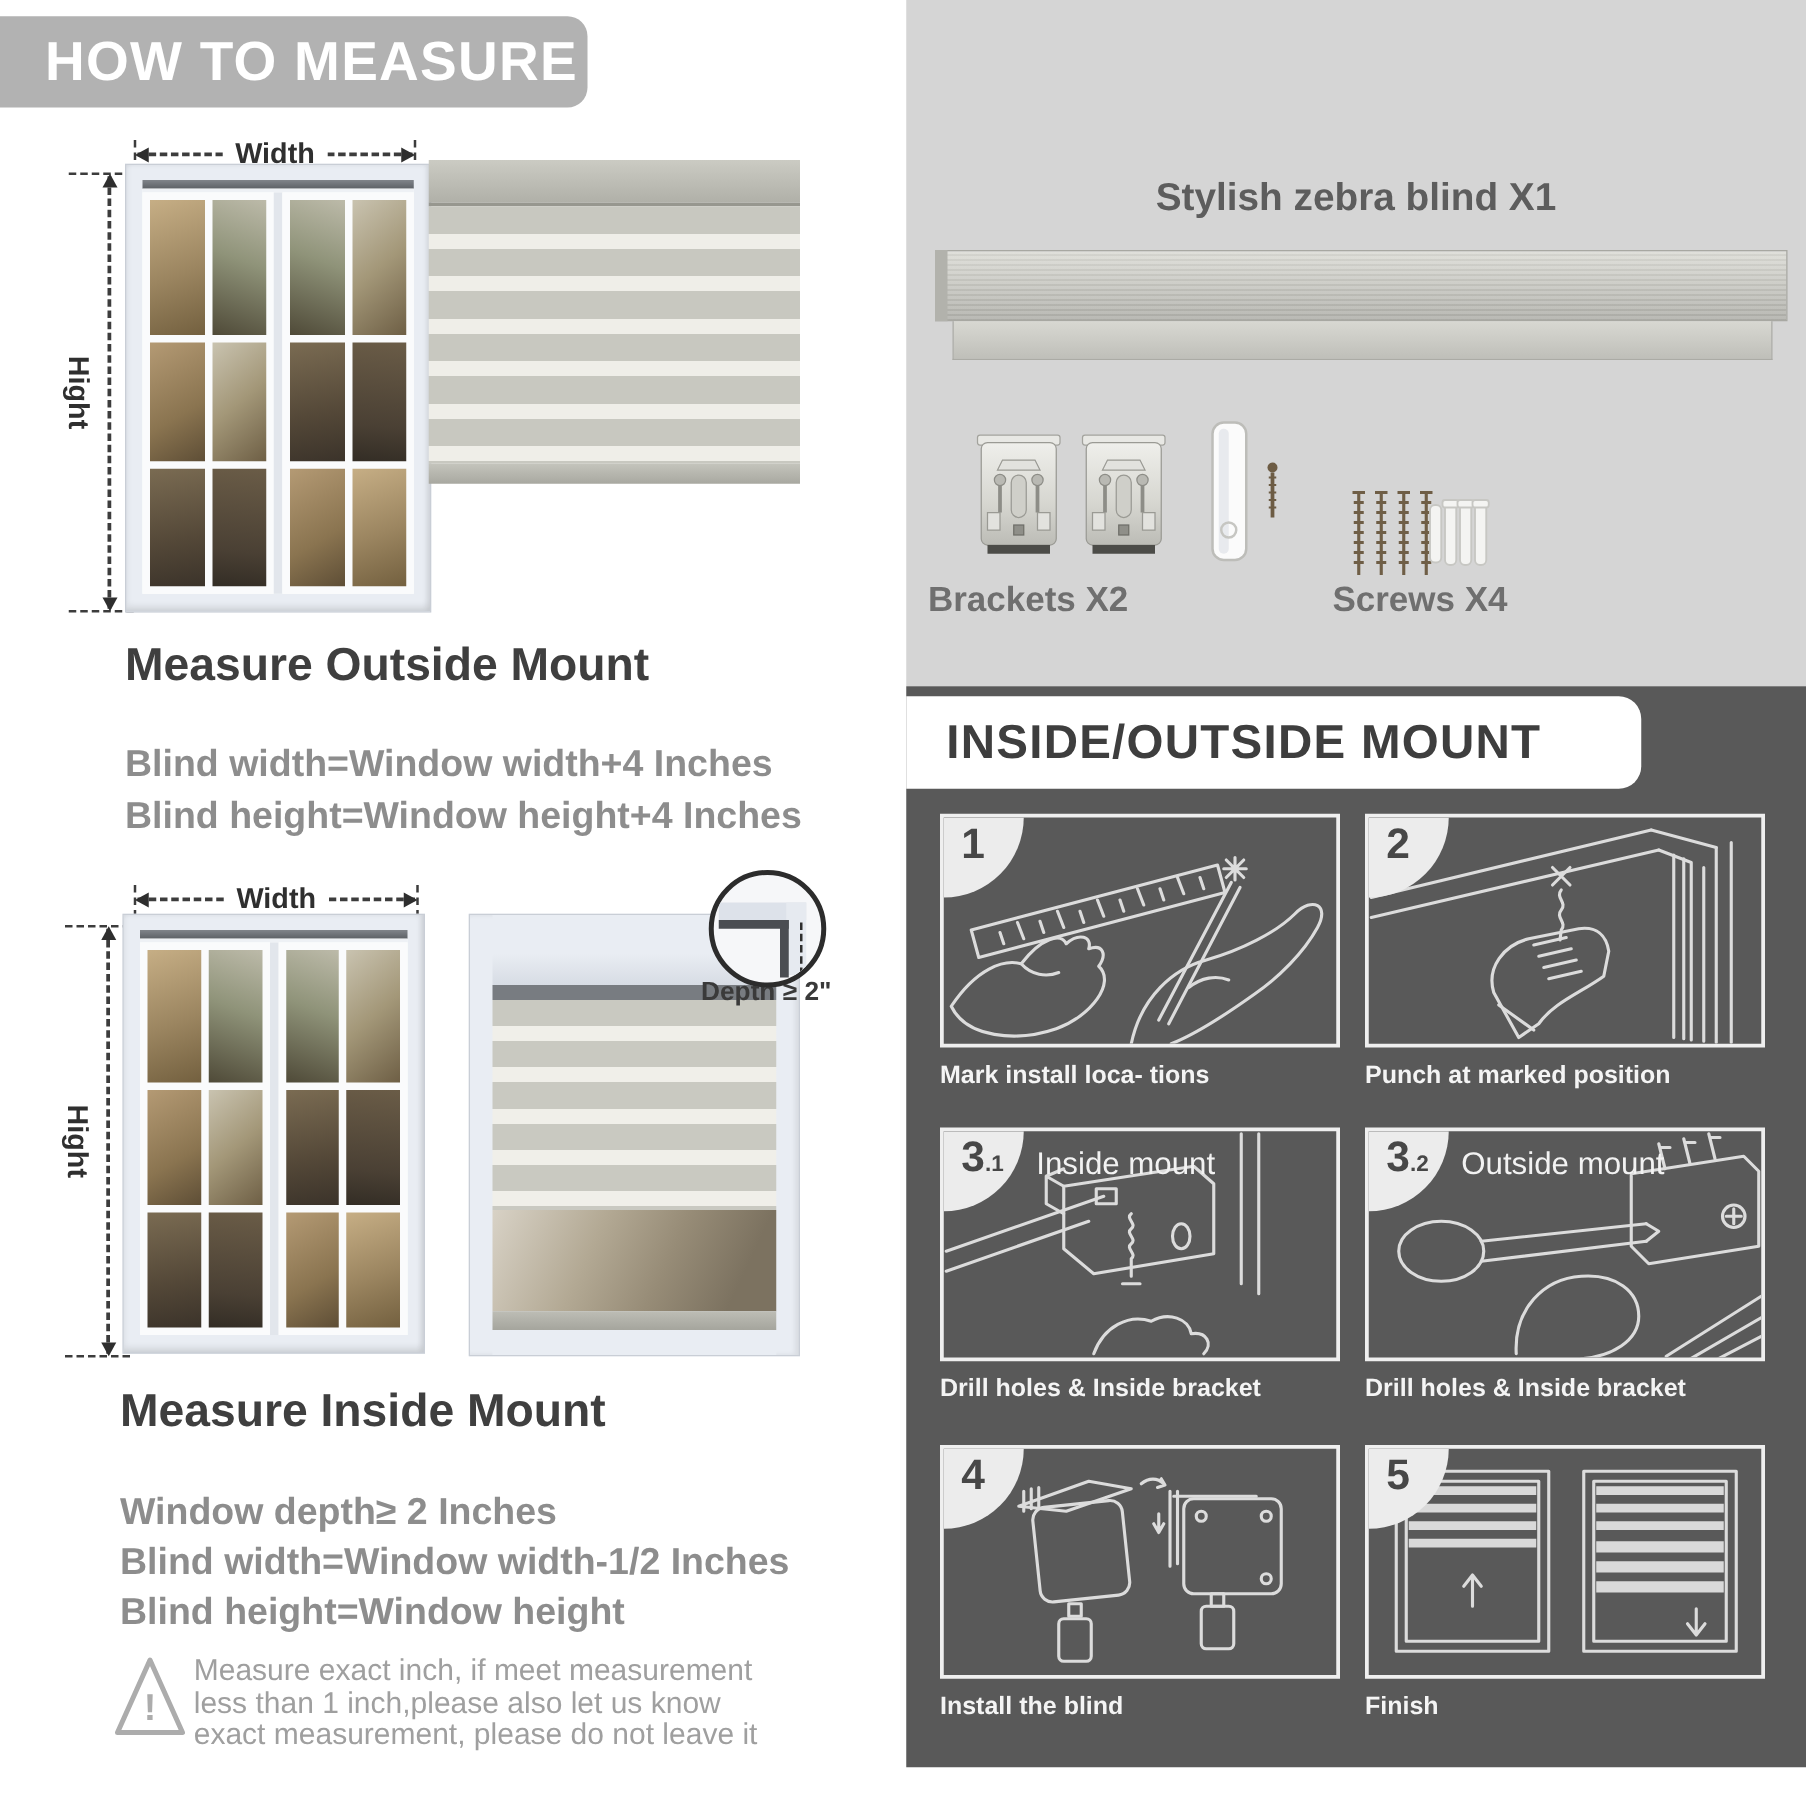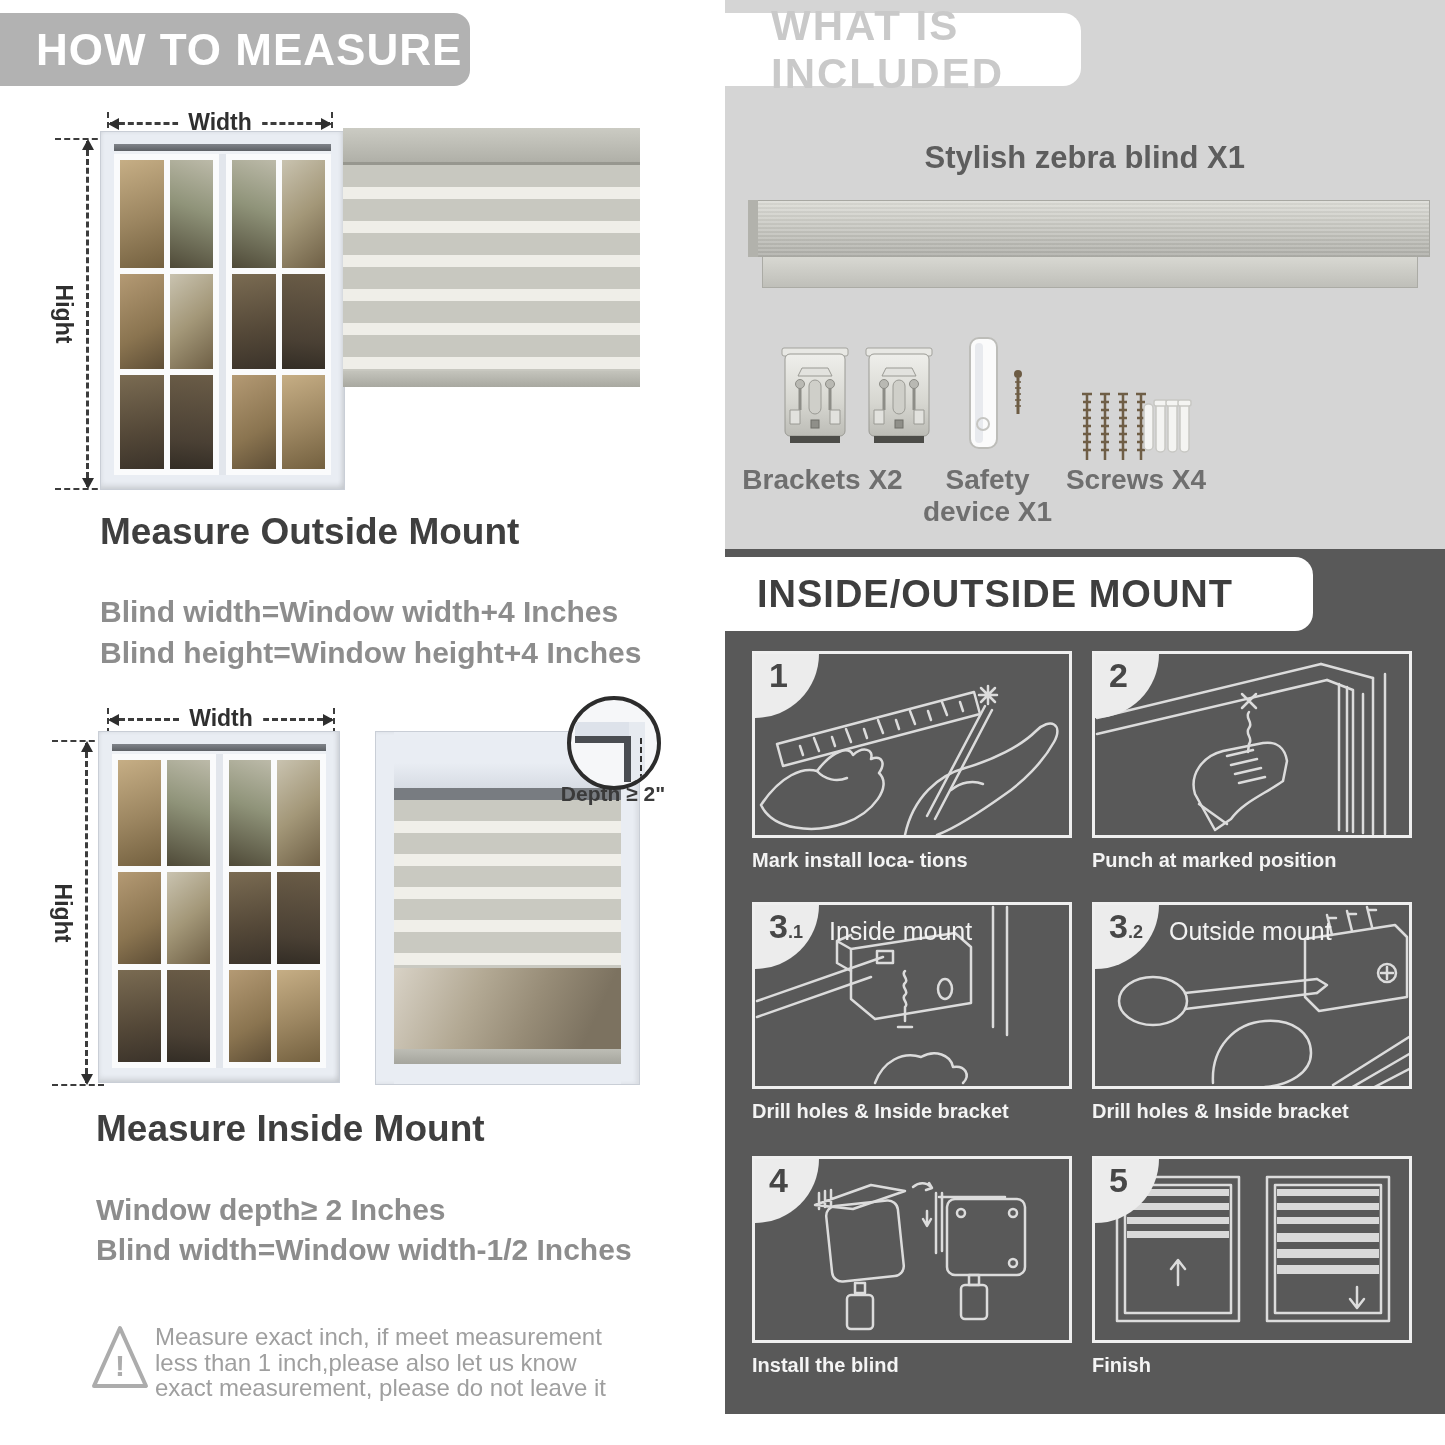--- a/index.html
+++ b/index.html
@@ -221,32 +221,30 @@
     <div class="abs" style="right:12px;top:22px;width:16px;bottom:6px;background:#e6eaf0;"></div>
     <div class="abs" style="left:4px;top:36px;right:26px;height:7px;background:#4a4d52;"></div>
     <div class="abs" style="right:26px;top:36px;width:7px;bottom:4px;background:#4a4d52;"></div>
     <div class="abs" style="right:15px;top:38px;bottom:6px;border-left:2px dashed #2f2f2f;"></div>
   </div>
   <div class="abs depth-label" style="left:552px;top:782px;width:122px;">Depth ≥ 2"</div>
 
   <div class="abs sec-title" style="left:96px;top:1108px;">Measure Inside Mount</div>
   <div class="abs sec-line" style="left:96px;top:1159px;">Window depth≥ 2 Inches</div>
   <div class="abs sec-line" style="left:96px;top:1199px;">Blind width=Window width-1/2 Inches</div>
+  <div class="abs sec-line" style="left:96px;top:1239px;">Blind height=Window height</div>
 
   <svg class="abs" style="left:90px;top:1320px;" width="60" height="74" viewBox="0 0 60 74">
     <path d="M30 8 L56 66 L4 66 Z" fill="none" stroke="#acacac" stroke-width="4" stroke-linejoin="round"></path>
     <text x="30" y="56" text-anchor="middle" font-size="30" font-weight="bold" fill="#acacac">!</text>
   </svg>
   <div class="abs warn-text" style="left:155px;top:1324px;">Measure exact inch, if meet measurement less than 1 inch,please also let us know exact measurement, please do not leave it</div>
 
   <div class="abs right-top"></div>
 
-  <div class="abs wi-box">
-    <span>WHAT IS INCLUDED</span>
-  </div>
 
   <div class="abs product-label">Stylish zebra blind X1</div>
 
   <div class="abs rail-main"></div>
   <div class="abs rail-lip"></div>
   <div class="abs rail-under"></div>
 
   <svg class="abs" style="left:778px;top:344px;" width="158" height="104" viewBox="0 0 158 104">
     <defs>
       <linearGradient id="met" x1="0" y1="0" x2="0" y2="1">
@@ -308,21 +306,20 @@
         <rect x="78" y="12" width="13" height="6" rx="2"></rect>
       <rect x="92" y="14" width="9" height="50" rx="4"></rect>
         <rect x="90" y="12" width="13" height="6" rx="2"></rect>
       <rect x="104" y="14" width="9" height="50" rx="4"></rect>
         <rect x="102" y="12" width="13" height="6" rx="2"></rect>
       <rect x="68" y="16" width="9" height="46" rx="4"></rect>
     </g>
   </svg>
 
   <div class="abs item-label" style="left:740px;top:464px;width:165px;">Brackets X2</div>
-  <div class="abs item-label" style="left:900px;top:464px;width:175px;">Safety device X1</div>
   <div class="abs item-label" style="left:1056px;top:464px;width:160px;">Screws X4</div>
 
   <div class="abs dark-sec"></div>
 
   <div class="abs mnt-box">
     <span>INSIDE/OUTSIDE MOUNT</span>
   </div>
 
   <div class="abs step" style="left:752px;top:651px;">
     <div class="frame">

